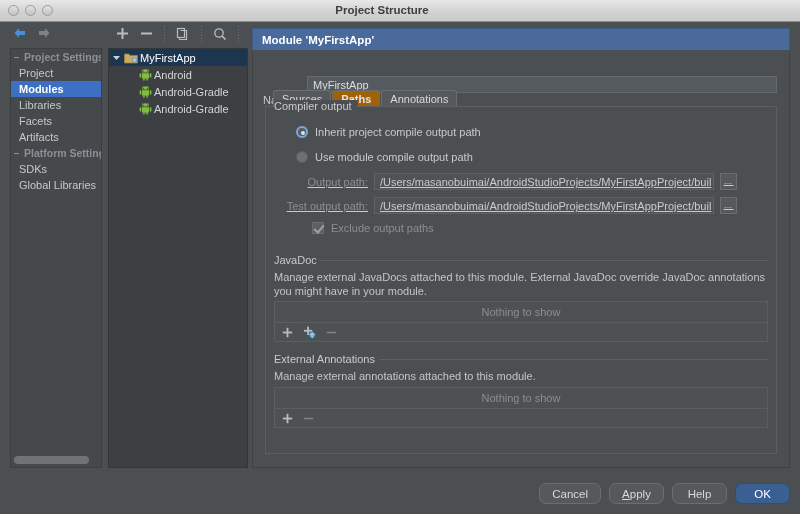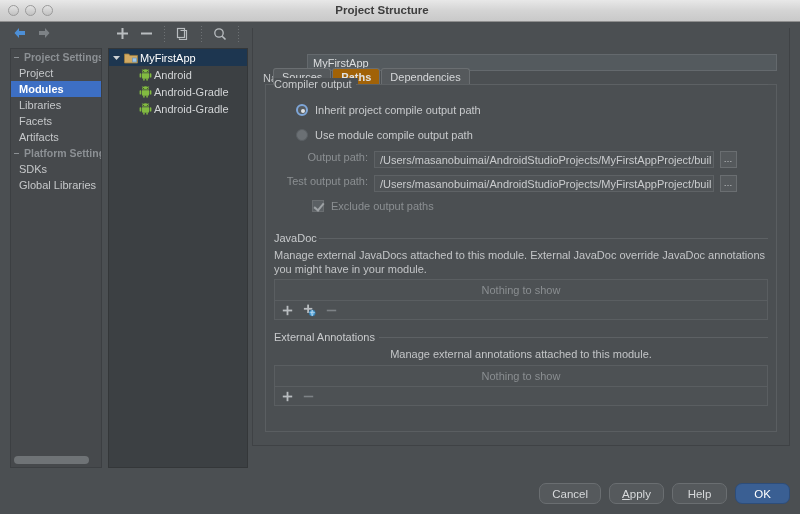--- a/index.html
+++ b/index.html
@@ -112,21 +112,21 @@
     padding-right:6px;left:6px;
   }
   .sec-rule{position:absolute;height:1px;background:#5d6164;}
 
   .radio-row{position:absolute;display:flex;align-items:center;gap:7px;font-size:11px;}
   .radio{width:12px;height:12px;border-radius:50%;box-sizing:border-box;flex:none;}
   .radio.on{background:#565b5f;border:2px solid #7ea6d8;position:relative;}
   .radio.on:after{content:"";position:absolute;left:3px;top:3px;width:4px;height:4px;border-radius:50%;background:#dfe2e4;}
   .radio.off{background:#6b7074;border:1px solid #5a5f63;}
 
-  .pathrow{position:absolute;display:flex;align-items:flex-start;}
+  .pathrow{position:absolute;display:flex;align-items:center;text-decoration:underline;}
   .pathlbl{font-size:11px;color:#8b8f92;text-align:right;width:88px;margin-right:6px;}
   .pathfield{width:340px;overflow:hidden;text-overflow:clip;white-space:nowrap;color:#c9cbcd;background:#4f5356;border:1px solid #5e6265;}
   .browse{
     width:17px;height:17px;margin-left:6px;background:#55595c;border:1px solid #6a6e71;
     color:#c9cbcd;font-size:9px;line-height:15px;text-align:center;box-sizing:border-box;letter-spacing:1px;
   }
 
   .chkrow{position:absolute;display:flex;align-items:center;gap:7px;font-size:11px;color:#8b8f92;}
   .chk{width:12px;height:12px;background:#5b6064;border:1px solid #6a6e71;box-sizing:border-box;position:relative;flex:none;}
   .chk.on:after{
@@ -322,32 +322,33 @@
           <circle cx="8.4" cy="3.5" r="0.5" fill="#2f3c1c"></circle>
         </svg>
       </span>
       <span class="tlabel">Android-Gradle</span>
     </div>
 
   </div>
 
   <div class="rightpane">
 
+    <div class="pane-header">Module 'MyFirstApp'</div>
 
     <div class="pane-body">
 
       <div class="namerow">
         <span class="namelbl">Name:</span>
         <span class="field namefield">MyFirstApp</span>
       </div>
 
       <div class="tabs">
         <span class="tab">Sources</span>
         <span class="tab active">Paths</span>
-        <span class="tab">Dependencies</span>
+        <span class="tab">Annotations</span>
       </div>
 
       <div class="tabcontent">
 
         <div class="sec-title" style="top:-7px;left:8px;">Compiler output</div>
         <div class="sec-rule" style="top:-1px;left:90px;width:412px;"></div>
 
         <div class="radio-row" style="top:19px;left:30px;">
           <span class="radio on"></span>
           <span>Inherit project compile output path</span>
@@ -401,21 +402,21 @@
               <svg width="11" height="11" viewBox="0 0 11 11">
                   <rect x="0.8" y="4.7" width="9.4" height="1.6" fill="#7d8286"></rect>
                 </svg>
             </span>
           </div>
         </div>
 
         <div class="sec-title" style="top:246px;left:8px;">External Annotations</div>
         <div class="sec-rule" style="top:252px;left:113px;width:389px;"></div>
 
-        <div class="desc" style="top:262px;left:8px;width:494px;text-align:center;">Manage external annotations attached to this module.</div>
+        <div class="desc" style="top:262px;left:8px;width:494px;">Manage external annotations attached to this module.</div>
 
         <div class="listbox" style="top:280px;left:8px;width:494px;height:41px;">
           <div class="empty">Nothing to show</div>
           <div class="listbar">
             <span class="lbtn">
               <svg width="11" height="11" viewBox="0 0 11 11">
                   <rect x="4.6" y="0.8" width="1.8" height="9.4" fill="#b9bdc0"></rect>
                   <rect x="0.8" y="4.6" width="9.4" height="1.8" fill="#b9bdc0"></rect>
                 </svg>
             </span>

